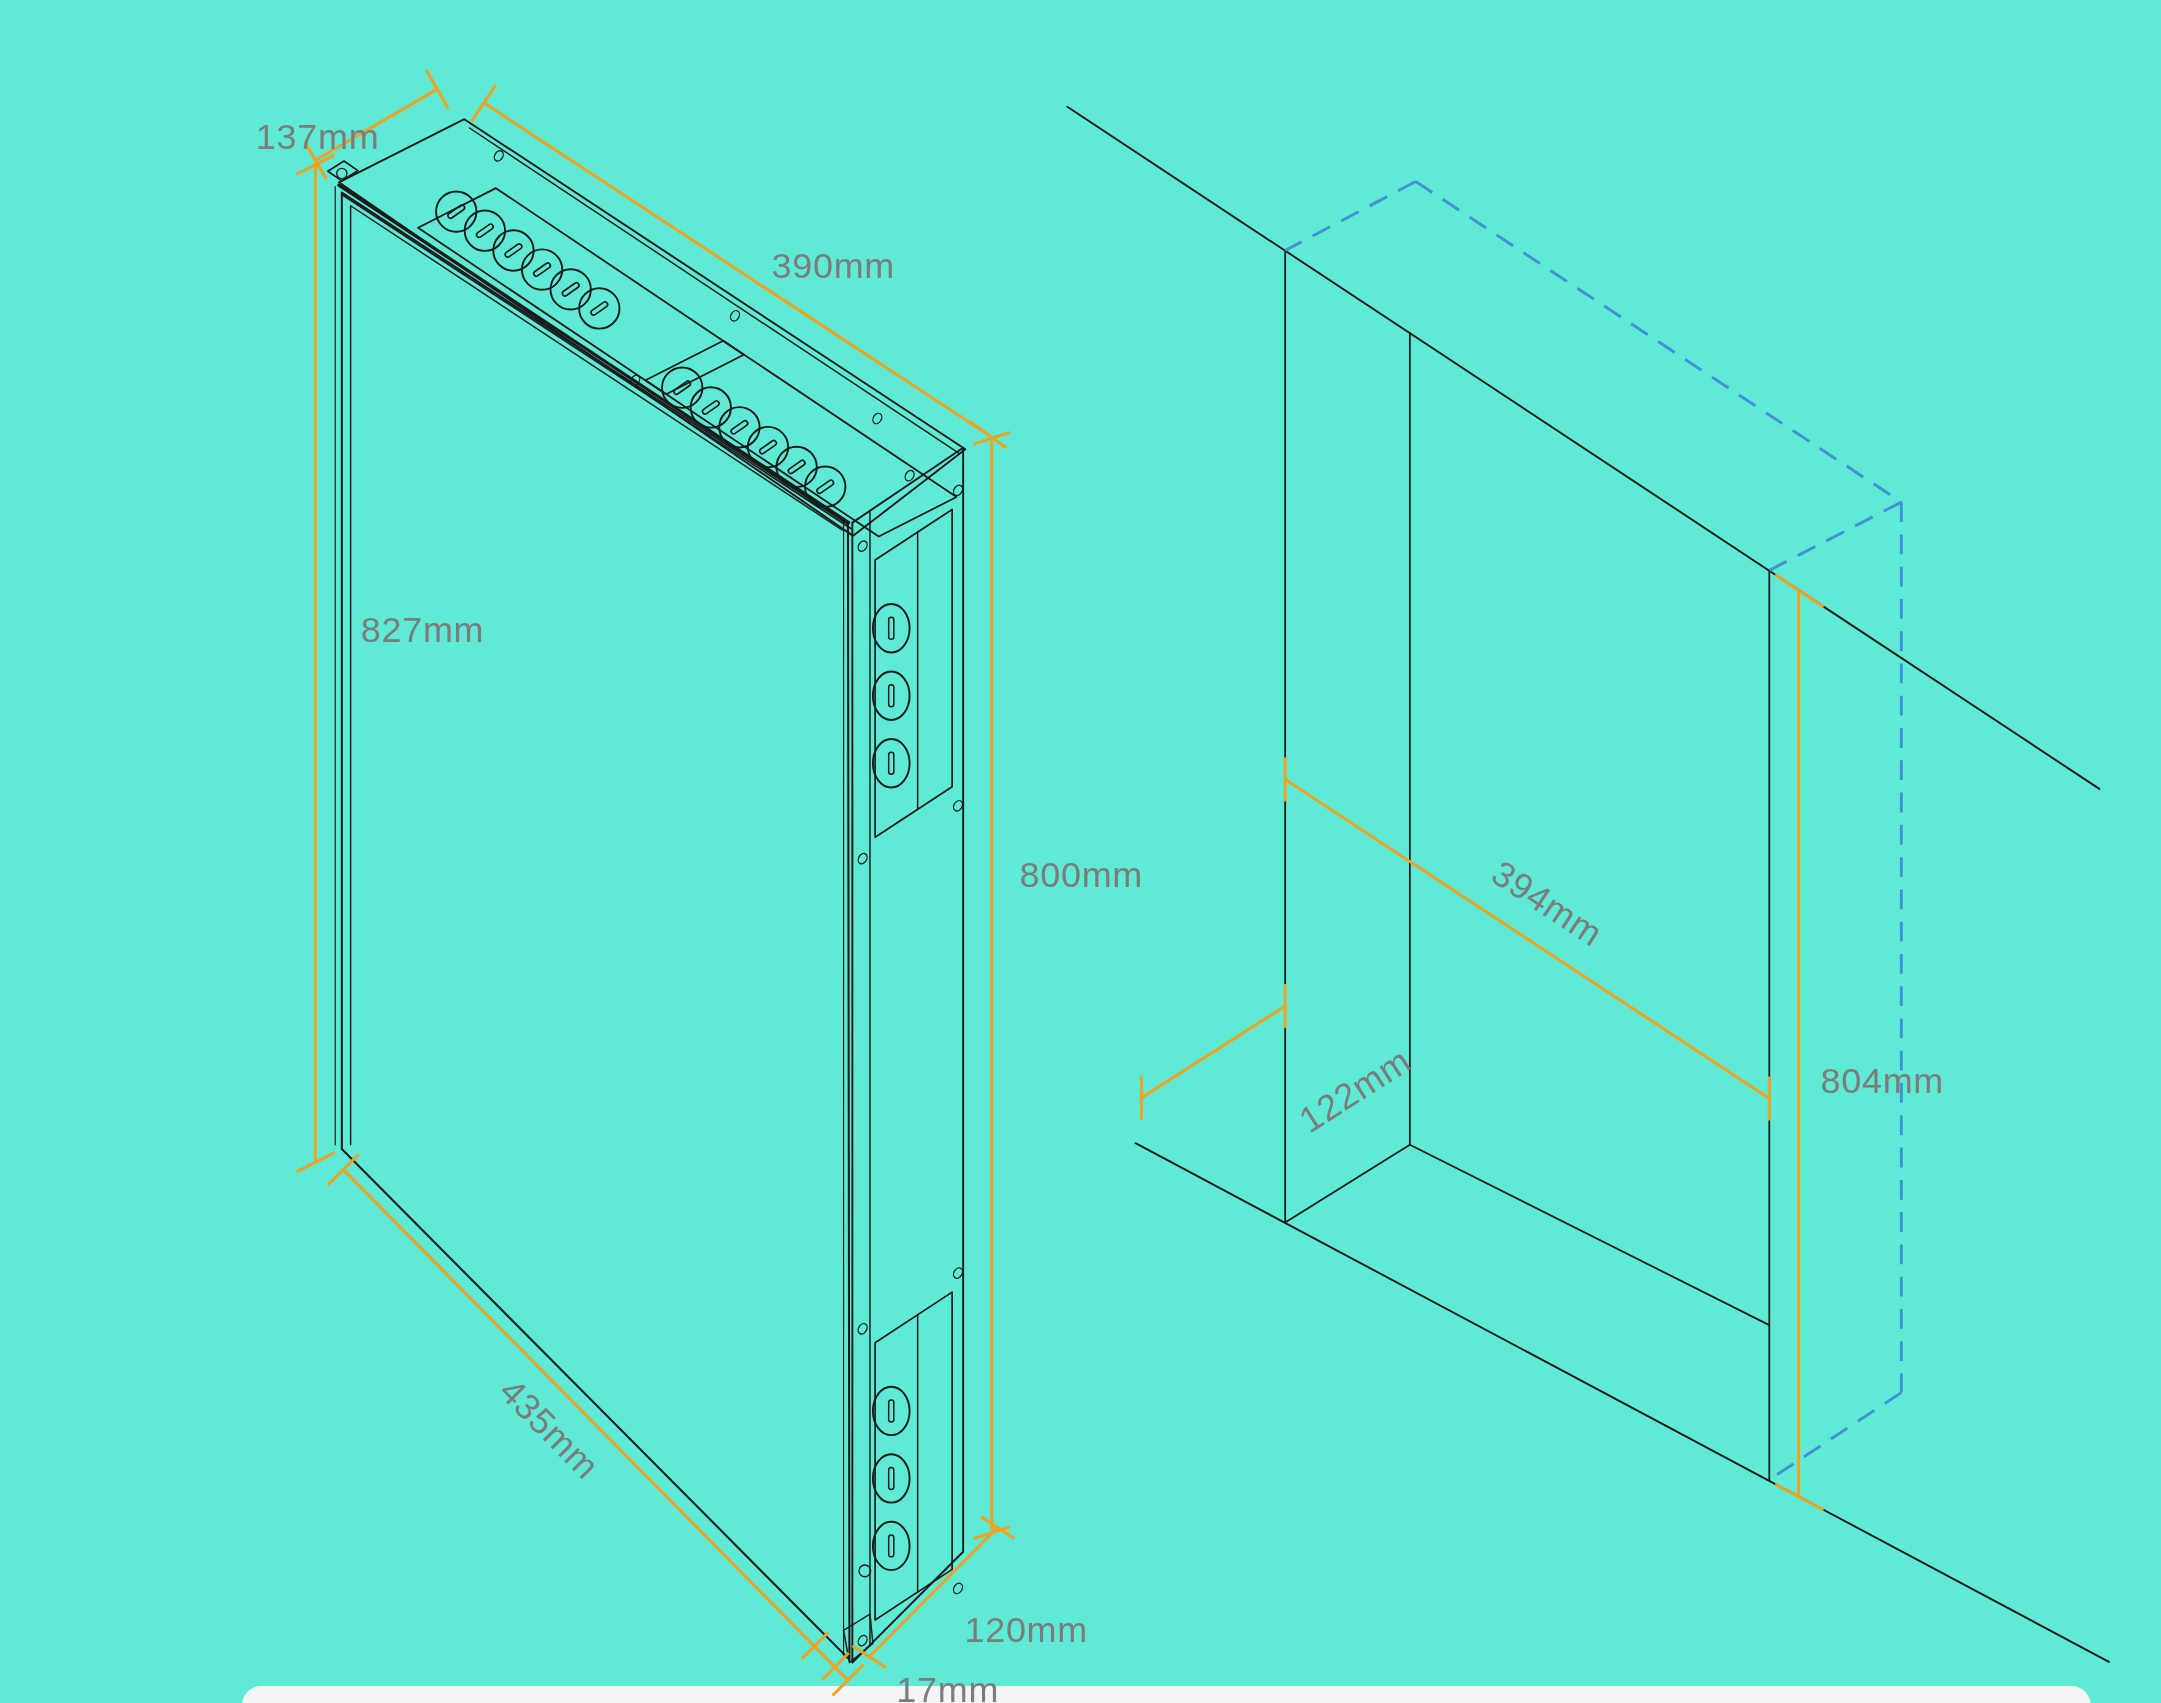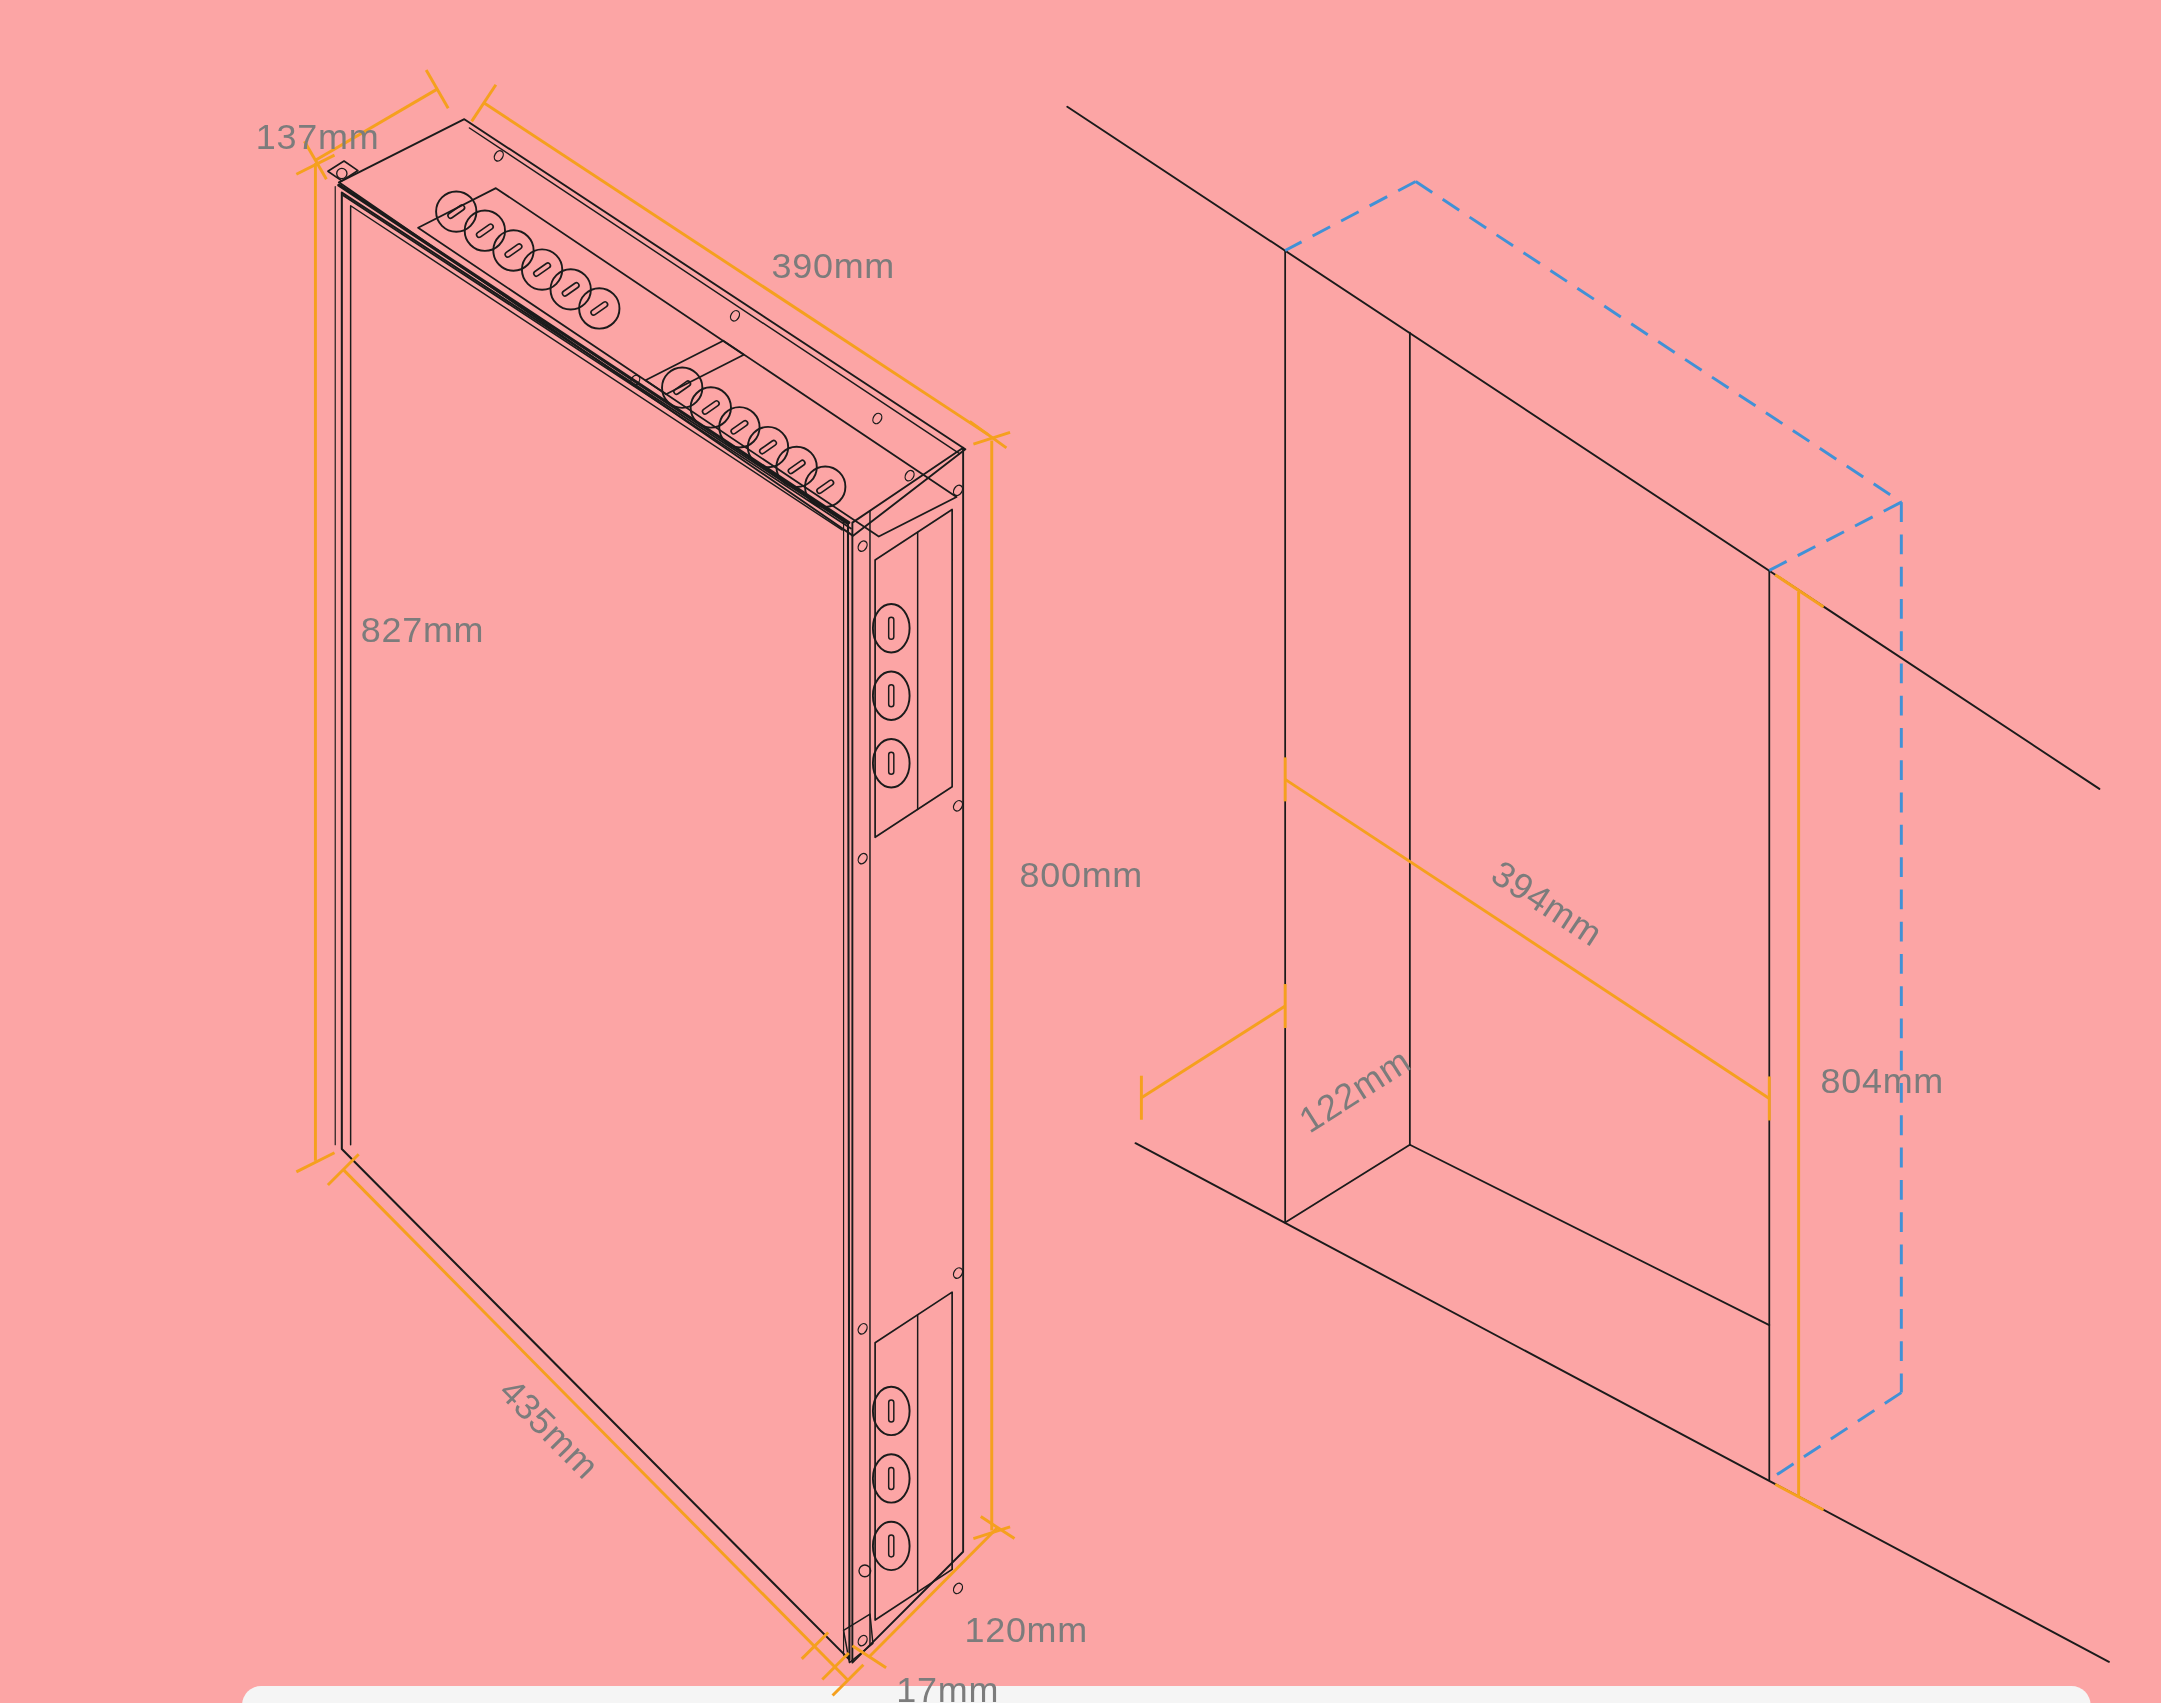--- a/index.html
+++ b/index.html
@@ -1,16 +1,16 @@
 <!DOCTYPE html>
 <html style="font-size:11.7px"><head>
 <meta charset="utf-8">
 <style>
   html,body{margin:0;padding:0;background:#ffffff;}
-  .stage{position:relative;width:2161px;height:1704px;background:#fca5a5;overflow:hidden;
+  .stage{position:relative;width:2161px;height:1704px;background:#5eead4;overflow:hidden;
          font-family:"Liberation Sans", sans-serif;}
   svg{display:block}
   text.dim{font-family:"Liberation Sans", sans-serif;font-size:49px;font-weight:300;
            fill:#7c7c7c;letter-spacing:1px;}
   .blk{stroke:#1b1b1b;fill:none;stroke-linecap:round;stroke-linejoin:round;}
   .org{stroke:#f5a01e;fill:none;stroke-width:4;stroke-linecap:butt;}
   .blu{stroke:#4191d6;fill:none;stroke-width:4;stroke-dasharray:27 17;stroke-linecap:butt;}
 </style>
 </head>
 <body>

